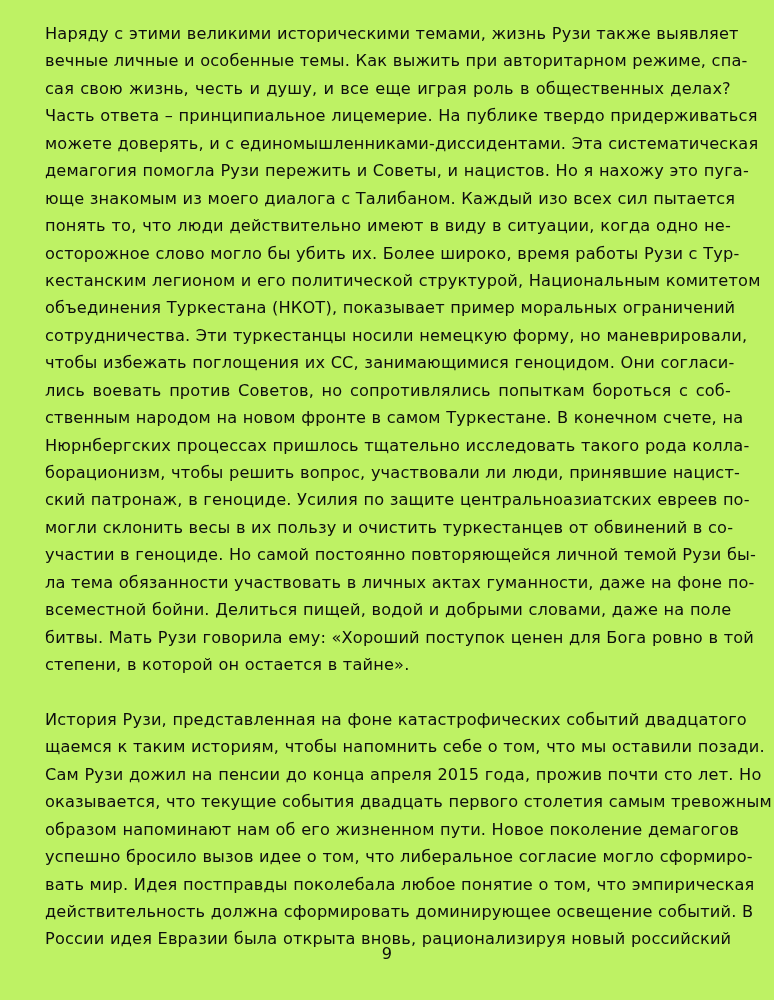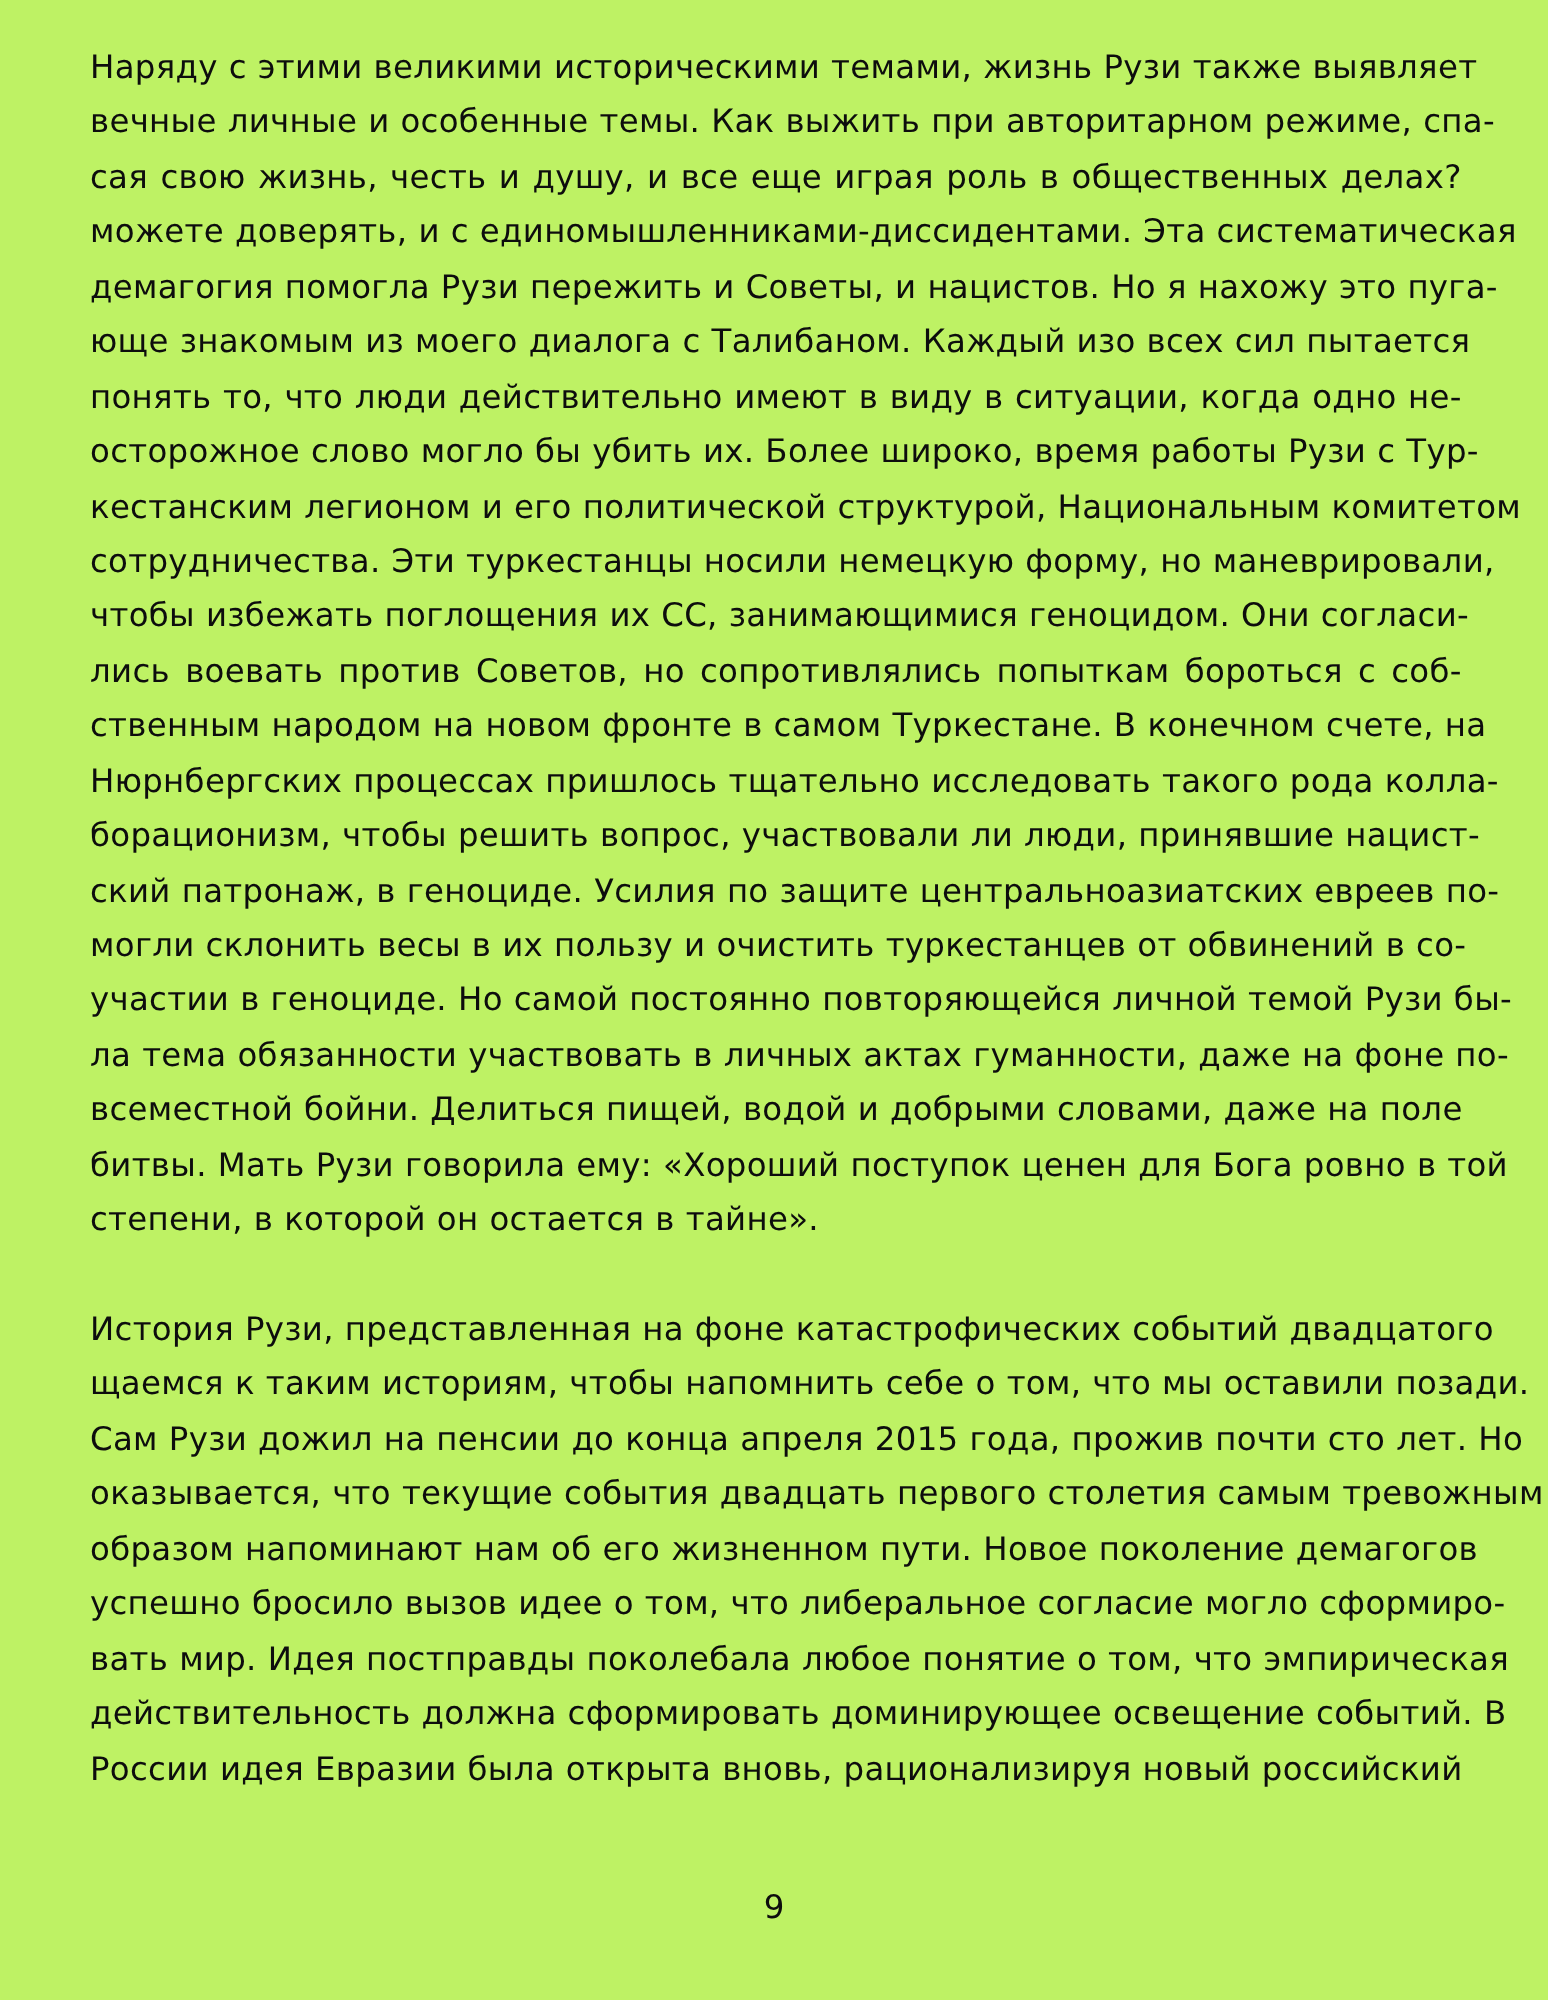--- a/index.html
+++ b/index.html
@@ -73,26 +73,28 @@
 </head>
 <body>
 
 <div class="page">
 
   <div class="text-column">
     <div class="para">
         <span class="line"><span>Наряду</span> <span>с</span> <span>этими</span> <span>великими</span> <span>историческими</span> <span>темами,</span> <span>жизнь</span> <span>Рузи</span> <span>также</span> <span>выявляет</span></span>
         <span class="line"><span>вечные</span> <span>личные</span> <span>и</span> <span>особенные</span> <span>темы.</span> <span>Как</span> <span>выжить</span> <span>при</span> <span>авторитарном</span> <span>режиме,</span> <span>спа-</span></span>
         <span class="line"><span>сая</span> <span>свою</span> <span>жизнь,</span> <span>честь</span> <span>и</span> <span>душу,</span> <span>и</span> <span>все</span> <span>еще</span> <span>играя</span> <span>роль</span> <span>в</span> <span>общественных</span> <span>делах?</span></span>
+        <span class="line"><span>Часть</span> <span>ответа</span> <span>–</span> <span>принципиальное</span> <span>лицемерие.</span> <span>На</span> <span>публике</span> <span>твердо</span> <span>придерживаться</span></span>
         <span class="line"><span>можете</span> <span>доверять,</span> <span>и</span> <span>с</span> <span>единомышленниками-диссидентами.</span> <span>Эта</span> <span>систематическая</span></span>
         <span class="line"><span>демагогия</span> <span>помогла</span> <span>Рузи</span> <span>пережить</span> <span>и</span> <span>Советы,</span> <span>и</span> <span>нацистов.</span> <span>Но</span> <span>я</span> <span>нахожу</span> <span>это</span> <span>пуга-</span></span>
         <span class="line"><span>юще</span> <span>знакомым</span> <span>из</span> <span>моего</span> <span>диалога</span> <span>с</span> <span>Талибаном.</span> <span>Каждый</span> <span>изо</span> <span>всех</span> <span>сил</span> <span>пытается</span></span>
         <span class="line"><span>понять</span> <span>то,</span> <span>что</span> <span>люди</span> <span>действительно</span> <span>имеют</span> <span>в</span> <span>виду</span> <span>в</span> <span>ситуации,</span> <span>когда</span> <span>одно</span> <span>не-</span></span>
         <span class="line"><span>осторожное</span> <span>слово</span> <span>могло</span> <span>бы</span> <span>убить</span> <span>их.</span> <span>Более</span> <span>широко,</span> <span>время</span> <span>работы</span> <span>Рузи</span> <span>с</span> <span>Тур-</span></span>
         <span class="line"><span>кестанским</span> <span>легионом</span> <span>и</span> <span>его</span> <span>политической</span> <span>структурой,</span> <span>Национальным</span> <span>комитетом</span></span>
+        <span class="line"><span>объединения</span> <span>Туркестана</span> <span>(НКОТ),</span> <span>показывает</span> <span>пример</span> <span>моральных</span> <span>ограничений</span></span>
         <span class="line"><span>сотрудничества.</span> <span>Эти</span> <span>туркестанцы</span> <span>носили</span> <span>немецкую</span> <span>форму,</span> <span>но</span> <span>маневрировали,</span></span>
         <span class="line"><span>чтобы</span> <span>избежать</span> <span>поглощения</span> <span>их</span> <span>СС,</span> <span>занимающимися</span> <span>геноцидом.</span> <span>Они</span> <span>согласи-</span></span>
         <span class="line"><span>лись</span> <span>воевать</span> <span>против</span> <span>Советов,</span> <span>но</span> <span>сопротивлялись</span> <span>попыткам</span> <span>бороться</span> <span>с</span> <span>соб-</span></span>
         <span class="line"><span>ственным</span> <span>народом</span> <span>на</span> <span>новом</span> <span>фронте</span> <span>в</span> <span>самом</span> <span>Туркестане.</span> <span>В</span> <span>конечном</span> <span>счете,</span> <span>на</span></span>
         <span class="line"><span>Нюрнбергских</span> <span>процессах</span> <span>пришлось</span> <span>тщательно</span> <span>исследовать</span> <span>такого</span> <span>рода</span> <span>колла-</span></span>
         <span class="line"><span>борационизм,</span> <span>чтобы</span> <span>решить</span> <span>вопрос,</span> <span>участвовали</span> <span>ли</span> <span>люди,</span> <span>принявшие</span> <span>нацист-</span></span>
         <span class="line"><span>ский</span> <span>патронаж,</span> <span>в</span> <span>геноциде.</span> <span>Усилия</span> <span>по</span> <span>защите</span> <span>центральноазиатских</span> <span>евреев</span> <span>по-</span></span>
         <span class="line"><span>могли</span> <span>склонить</span> <span>весы</span> <span>в</span> <span>их</span> <span>пользу</span> <span>и</span> <span>очистить</span> <span>туркестанцев</span> <span>от</span> <span>обвинений</span> <span>в</span> <span>со-</span></span>
         <span class="line"><span>участии</span> <span>в</span> <span>геноциде.</span> <span>Но</span> <span>самой</span> <span>постоянно</span> <span>повторяющейся</span> <span>личной</span> <span>темой</span> <span>Рузи</span> <span>бы-</span></span>
         <span class="line"><span>ла</span> <span>тема</span> <span>обязанности</span> <span>участвовать</span> <span>в</span> <span>личных</span> <span>актах</span> <span>гуманности,</span> <span>даже</span> <span>на</span> <span>фоне</span> <span>по-</span></span>

